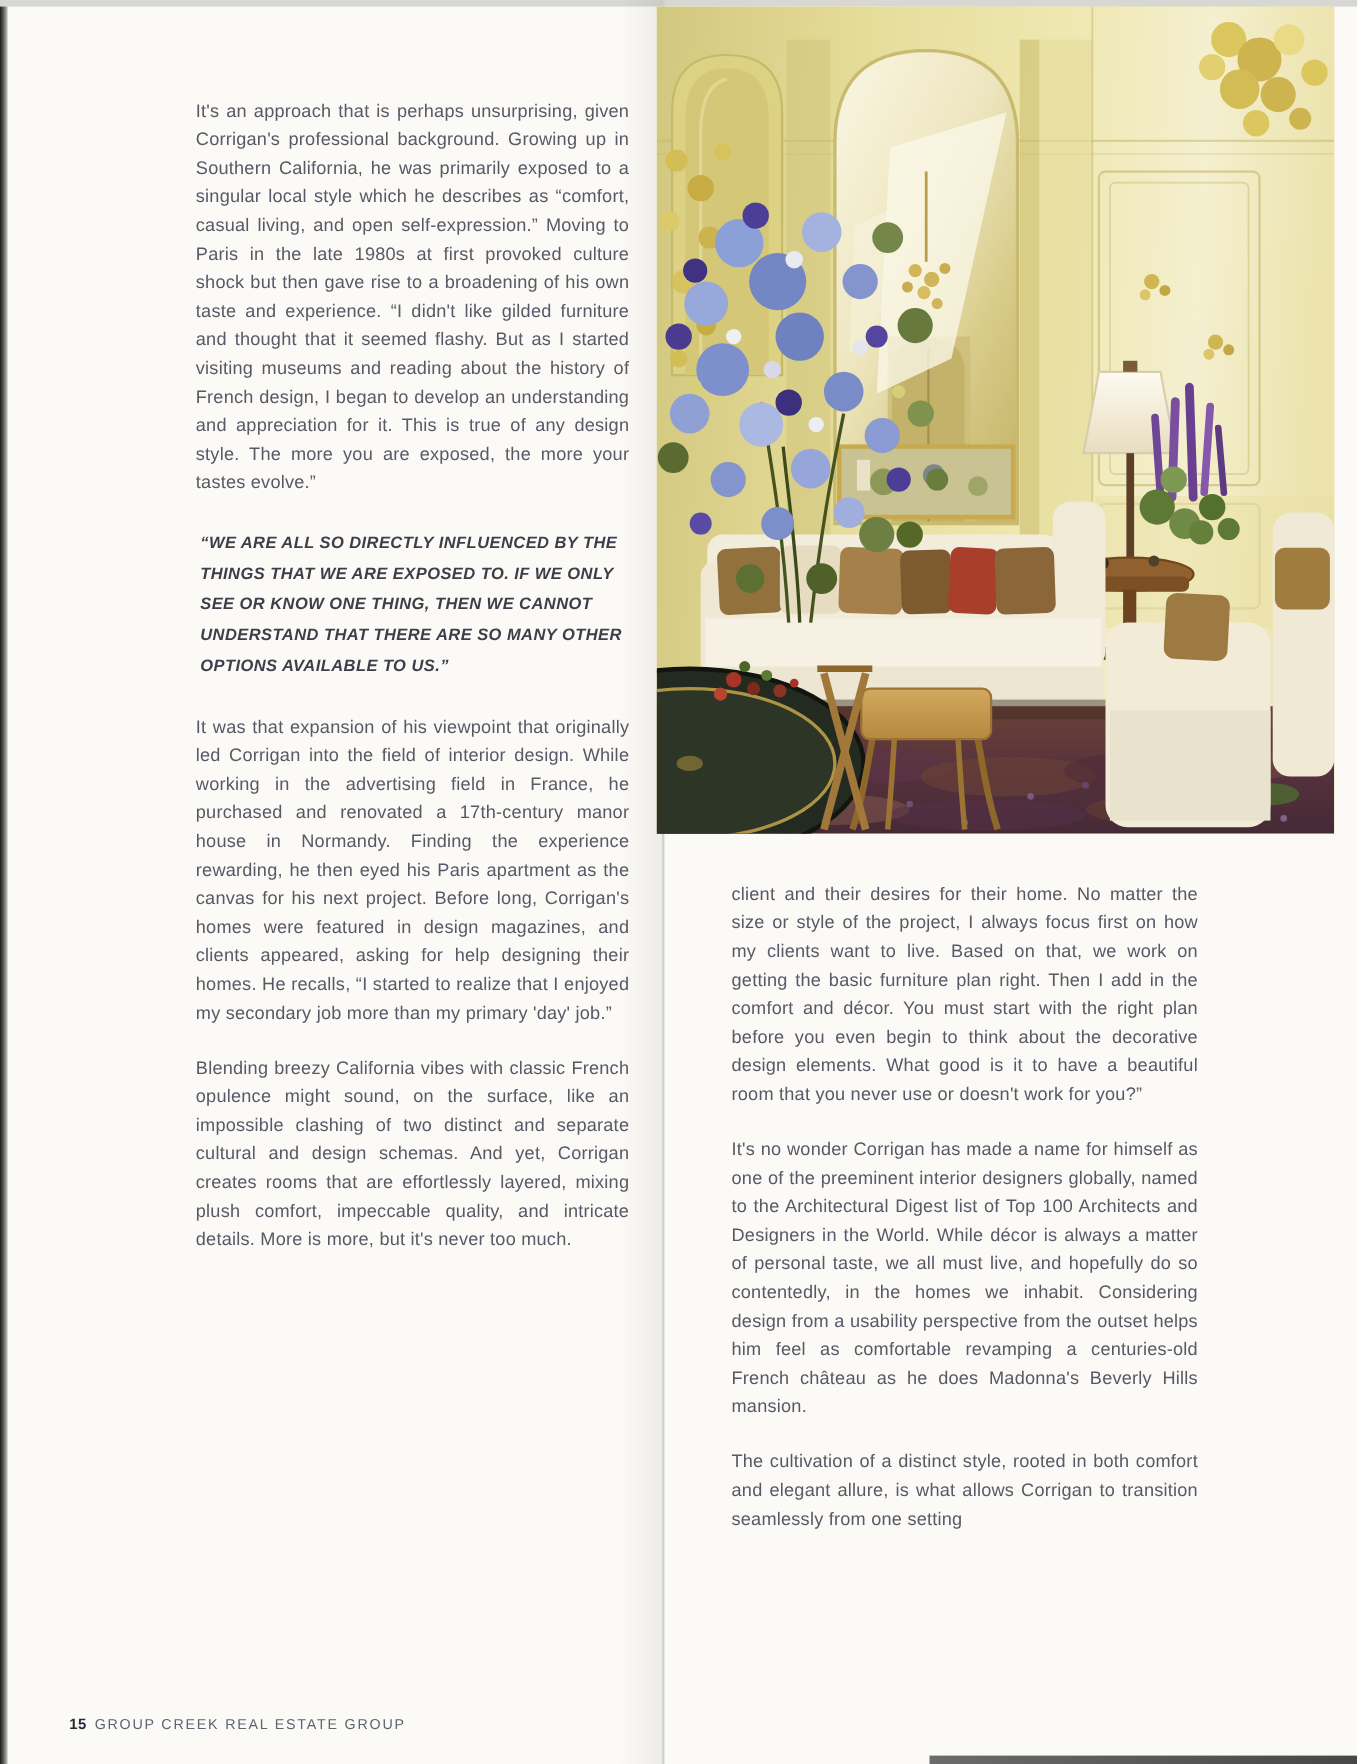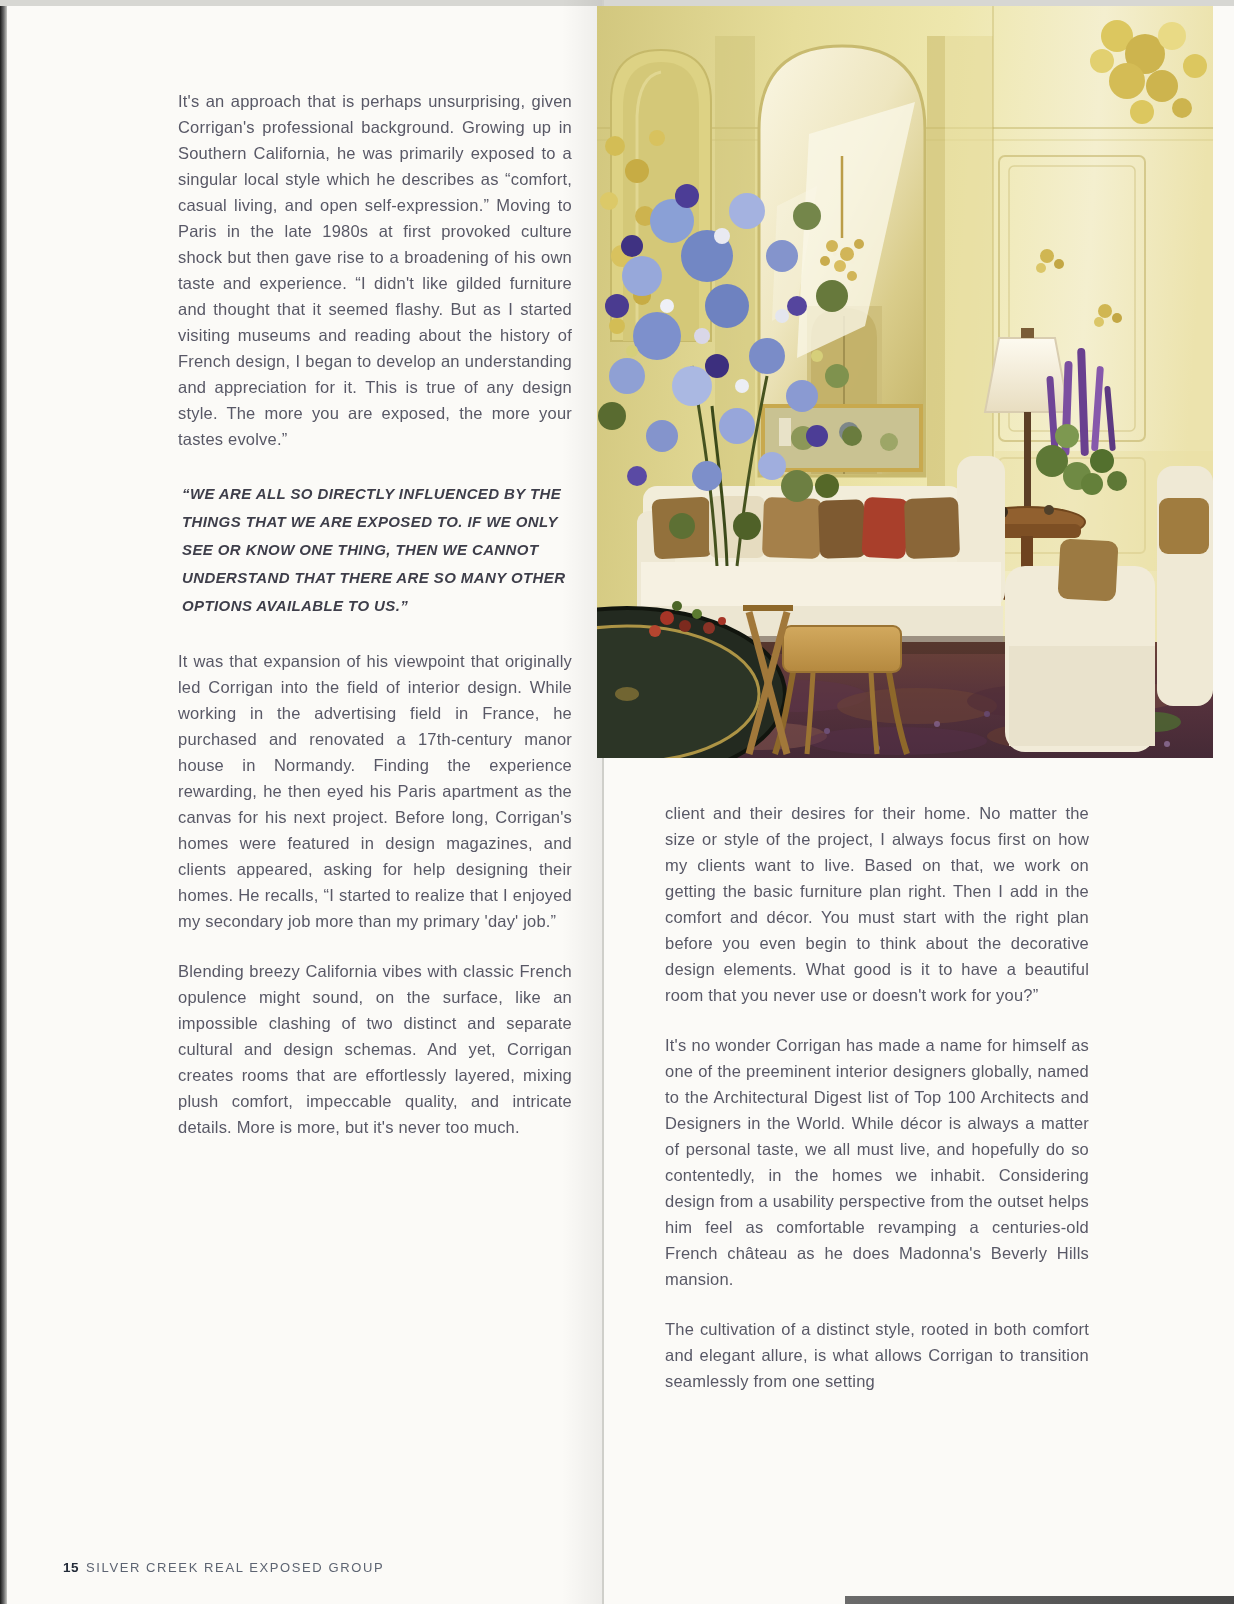--- a/index.html
+++ b/index.html
@@ -59,21 +59,21 @@
   <p>Blending breezy California vibes with classic French opulence might sound, on the surface, like an impossible clashing of two distinct and separate cultural and design schemas. And yet, Corrigan creates rooms that are effortlessly layered, mixing plush comfort, impeccable quality, and intricate details. More is more, but it's never too much.</p>
 </div>
 
 <div class="col col-right">
   <p>client and their desires for their home. No matter the size or style of the project, I always focus first on how my clients want to live. Based on that, we work on getting the basic furniture plan right. Then I add in the comfort and décor. You must start with the right plan before you even begin to think about the decorative design elements. What good is it to have a beautiful room that you never use or doesn't work for you?”</p>
   <p><span>It's no wonder Corrigan has made a name for himself as one of the preeminent interior designers globally, named to the </span><span class="italic">Architectural Digest</span><span> list of Top 100 Architects and Designers in the World. While décor is always a matter of personal taste, we all must live, and hopefully do so contentedly, in the homes we inhabit. Considering design from a usability perspective from the outset helps him feel as comfortable revamping a centuries-old French château as he does Madonna's Beverly Hills mansion.</span></p>
   <p>The cultivation of a distinct style, rooted in both comfort and elegant allure, is what allows Corrigan to transition seamlessly from one setting</p>
 </div>
 
 <div class="footer">
-  <span class="page-num">15</span><span>SILVER CREEK REAL EXPOSED GROUP</span>
+  <span class="page-num">15</span><span>GROUP CREEK REAL ESTATE GROUP</span>
 </div>
 
 <div class="photo">
 <svg width="616" height="752" viewBox="0 0 616 752" xmlns="http://www.w3.org/2000/svg">
   <defs>
     <linearGradient id="wallGrad" x1="0" y1="0" x2="1" y2="0.08">
       <stop offset="0" stop-color="#d2c77e"></stop>
           <stop offset="0.32" stop-color="#e6dd9b"></stop>
       <stop offset="0.58" stop-color="#eee7ae"></stop>
           <stop offset="0.82" stop-color="#f4efcf"></stop>

